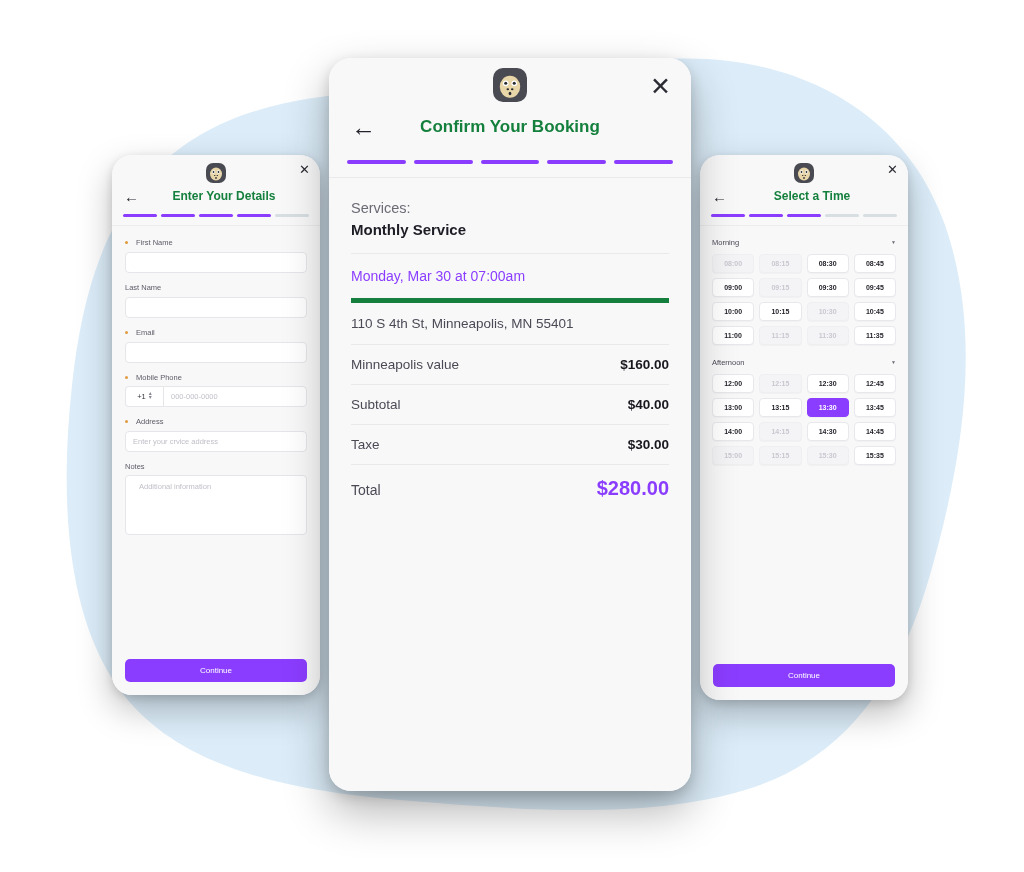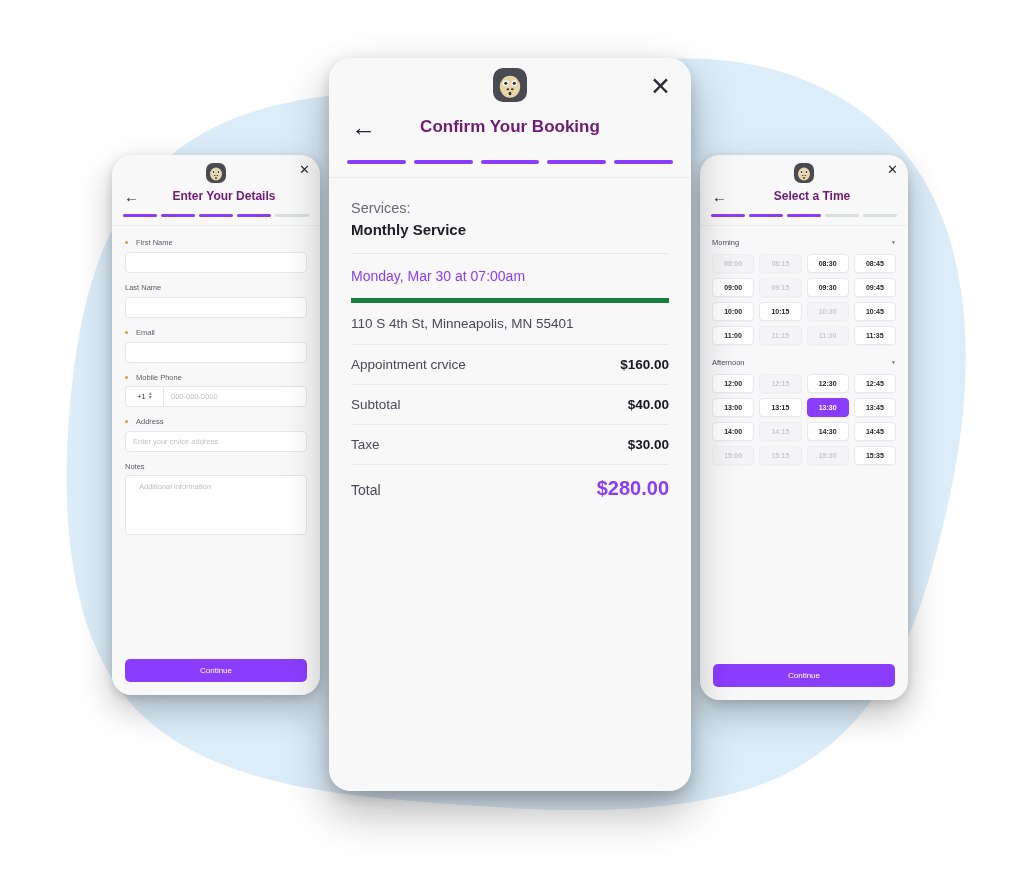--- a/index.html
+++ b/index.html
@@ -88,21 +88,21 @@
     color: #23232B;
     line-height: 1;
     cursor: pointer;
     user-select: none;
   }
   .panel-side .back-arrow  { left: 12px; font-size: 15px; }
   .panel-center .back-arrow { left: 22px; font-size: 25px; }
 
   .p-title {
     font-weight: bold;
-    color: #701a75;
+    color: #15803d;
     text-align: right;
   }
   .panel-side .p-title  { font-size: 12px; margin-left: 16px; }
   .panel-center .p-title { font-size: 17px; }
 
   
   .progress {
     display: flex;
     justify-content: space-between;
   }
@@ -534,21 +534,21 @@
     <div class="c-body">
 
       <div class="svc-label">Services:</div>
       <div class="svc-name">Monthly Service</div>
 
       <div class="c-date">Monday, Mar 30 at 07:00am</div>
 
       <div class="c-addr">110 S 4th St, Minneapolis, MN 55401</div>
 
       <div class="c-row">
-        <span class="c-row-label">Appointment crvice</span>
+        <span class="c-row-label">Minneapolis value</span>
         <span class="c-row-val">$160.00</span>
       </div>
       <div class="c-row">
         <span class="c-row-label">Subtotal</span>
         <span class="c-row-val">$40.00</span>
       </div>
       <div class="c-row">
         <span class="c-row-label">Taxe</span>
         <span class="c-row-val">$30.00</span>
       </div>

